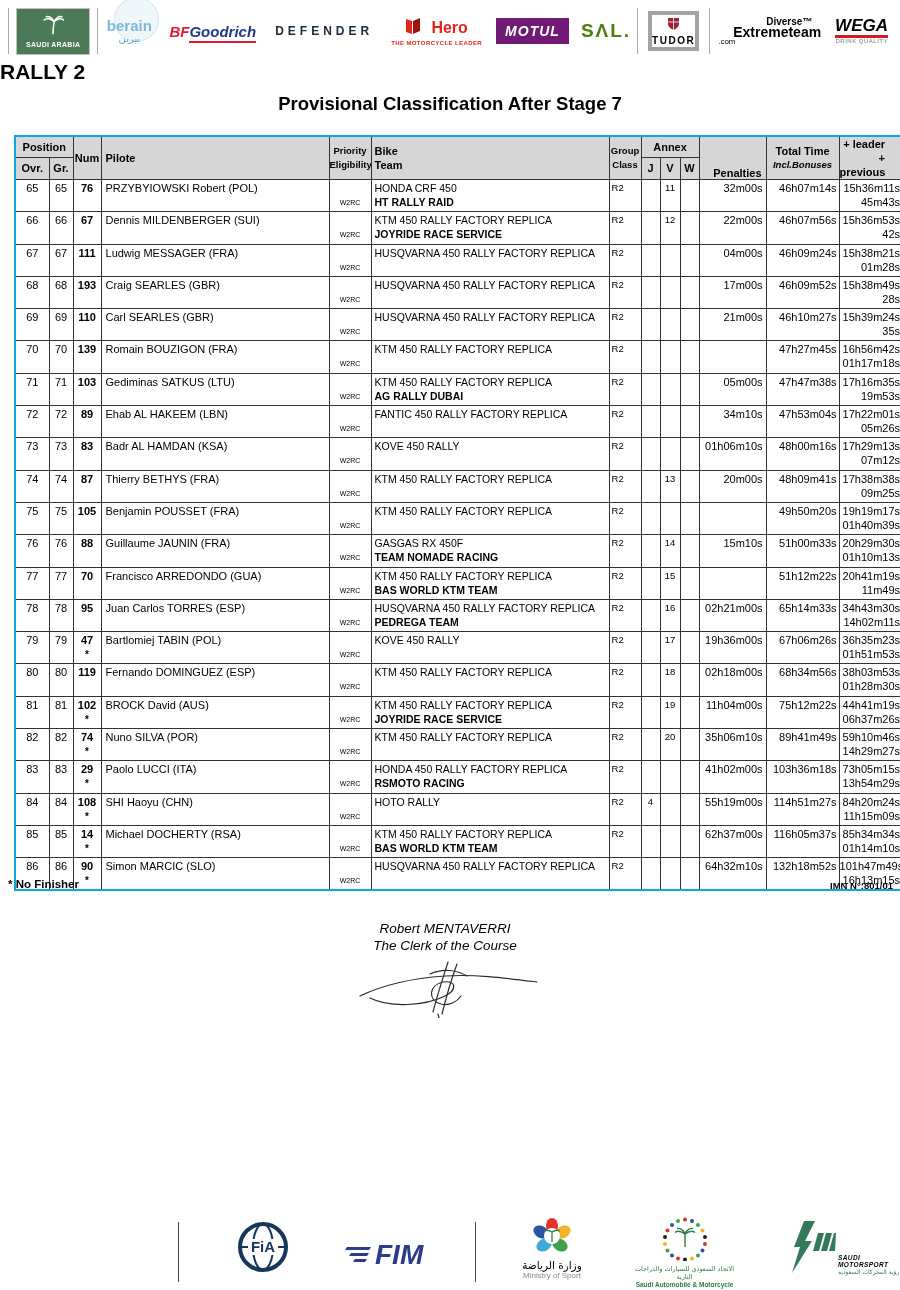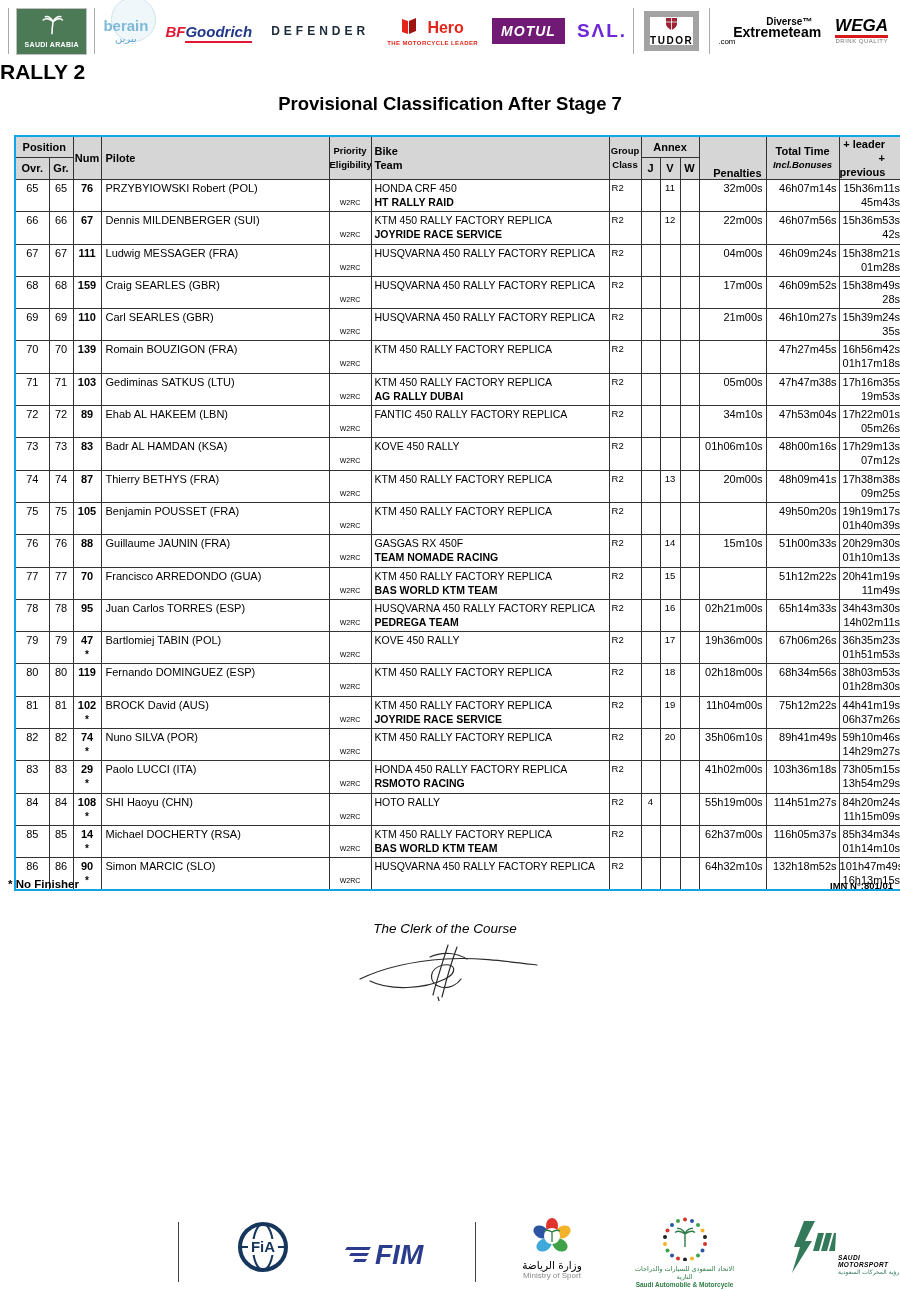--- a/index.html
+++ b/index.html
@@ -38,23 +38,23 @@
   .defender { margin:0 10px; color:#1c2b39; font-size:12px; letter-spacing:4px; font-weight:700; white-space:nowrap; }
 
   .hero { margin:0 8px; display:flex; flex-direction:column; align-items:center; }
   .hero-top { display:flex; align-items:center; gap:10px; }
   .hero-name { color:#e4251b; font-weight:bold; font-size:16px; line-height:16px; }
   .hero-tag { color:#e4251b; font-size:6px; font-weight:bold; letter-spacing:.4px; margin-top:1px; white-space:nowrap; }
 
   .motul { margin:0 6px; background:#701a75; color:#fff; font-weight:bold; font-style:italic;
     font-size:14px; letter-spacing:1px; padding:5px 9px; }
 
-  .sal { margin:4px 6px; color:#6d28d9; font-weight:900; font-size:19px; letter-spacing:2px; }
-
-  .tudor { margin:0 10px; width:58px; height:40px; border:6px solid #a3a3a3; display:flex;
+  .sal { margin:4px 6px; color:#4d7c0f; font-weight:900; font-size:19px; letter-spacing:2px; }
+
+  .tudor { margin:0 10px; width:58px; height:40px; border:4px solid #a3a3a3; display:flex;
     flex-direction:column; align-items:center; justify-content:center; gap:0; background:#fff; }
   .tudor-name { font-size:10px; font-weight:bold; letter-spacing:1.5px; }
 
   .diverse { margin:0 8px; line-height:9px; }
   .diverse .d1 { font-weight:900; font-size:10px; line-height:12px;margin-left:48px; }
   .diverse .d2 { font-weight:600; font-size:14px; line-height:9px;margin-left:15px; }
   .diverse .d3 { font-size:8px; line-height:9px; }
 
   .wega { margin:0 6px; text-align:right; }
   .wega-name { font-weight:900; font-style:italic; font-size:17px; line-height:16px;
@@ -404,21 +404,21 @@
   </tr>
 
   <tr>
     <td class="c-ovr">
           <div class="l1">68</div>
         </td>
     <td class="c-gr">
           <div class="l1">68</div>
         </td>
     <td class="c-num">
-          <div class="l1">159</div>
+          <div class="l1">193</div>
           <div class="l2"></div>
         </td>
     <td class="c-pilote">
           <div class="l1">Craig SEARLES (GBR)</div>
         </td>
     <td class="c-prio">
           <div class="l1"></div>
           <div class="l2">W2RC</div>
         </td>
     <td class="c-bike">
@@ -1276,20 +1276,21 @@
           <div class="l2">16h13m15s</div>
         </td>
   </tr>
 </tbody>
 </table>
 
 <div class="note-left">* No Finisher</div>
 <div class="note-right">IMN N°:801/01</div>
 
 <div class="sig-block">
+  <div class="sig-name">Robert  MENTAVERRI</div>
   <div class="sig-role">The Clerk of the Course</div>
   <div class="sig-svg">
     <svg width="200" height="62" viewBox="0 0 200 62">
       <g stroke="#2a2a2a" stroke-width="1.2" fill="none" stroke-linecap="round">
         <path d="M15,40 C40,28 70,22 100,20 C130,18 160,22 192,26"></path>
         <path d="M25,42 C45,52 80,50 100,40 C112,34 112,24 98,26 C84,29 82,44 96,48 C104,50 112,46 116,40"></path>
         <path d="M103,6 C98,22 92,40 88,56"></path>
         <path d="M112,8 C106,24 101,42 97,58"></path>
         <path d="M85,18 C98,12 112,14 122,20"></path>
         <path d="M93,58 L94,62"></path>

